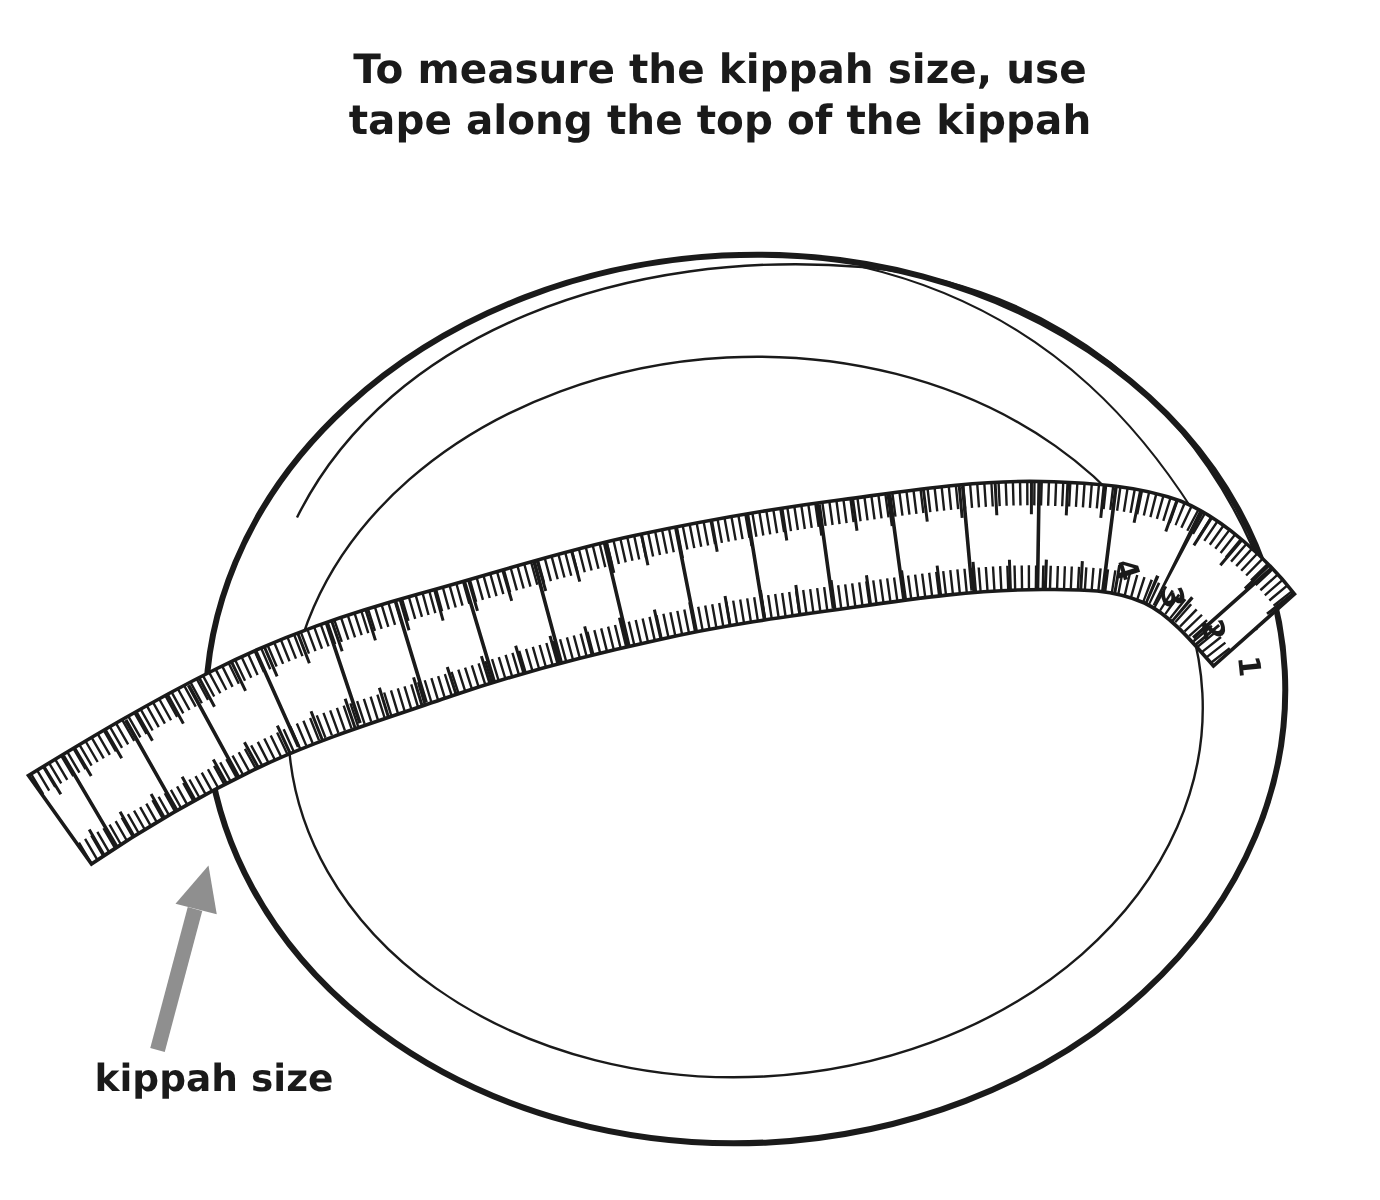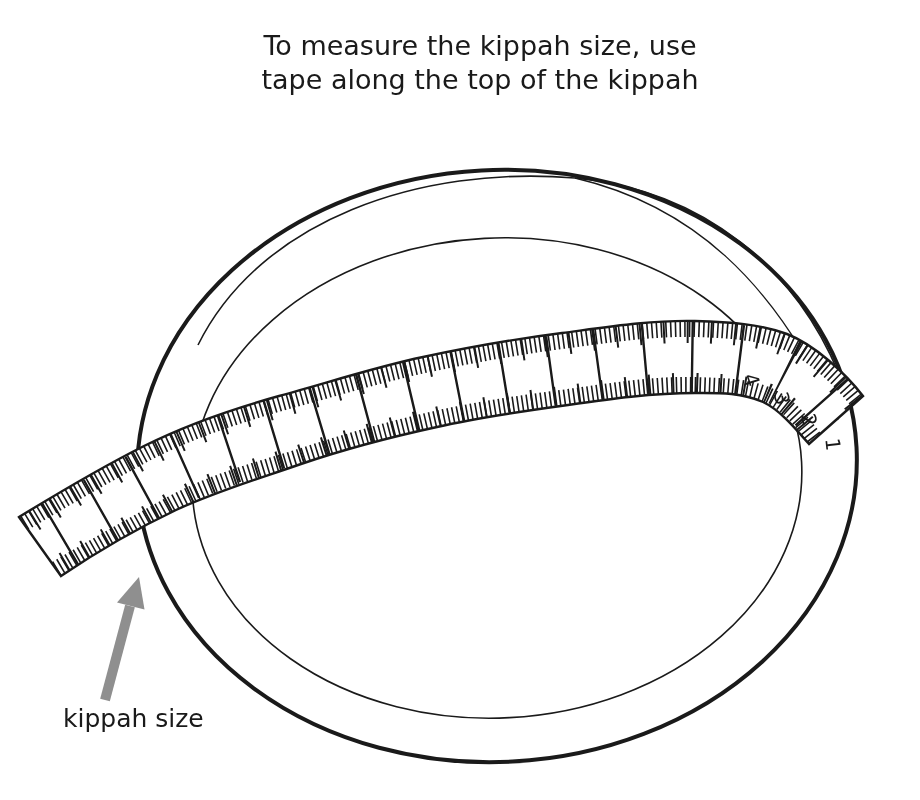--- a/index.html
+++ b/index.html
@@ -3,20 +3,21 @@
 <meta charset="utf-8">
 <style>
   html, body { margin: 0; padding: 0; background: #ffffff; }
   .canvas {
     position: relative;
     width: 920px;
     height: 800px;
     background: #ffffff;
     overflow: hidden;
     font-family: "DejaVu Sans", "Liberation Sans", sans-serif;
+    font-weight: bold;
   }
   svg { display: block; }
   .title-text {
     font-family: "DejaVu Sans", "Liberation Sans", sans-serif;
     font-size: 27px;
     fill: #1a1a1a;
   }
   .caption-text {
     font-family: "DejaVu Sans", "Liberation Sans", sans-serif;
     font-size: 25px;

